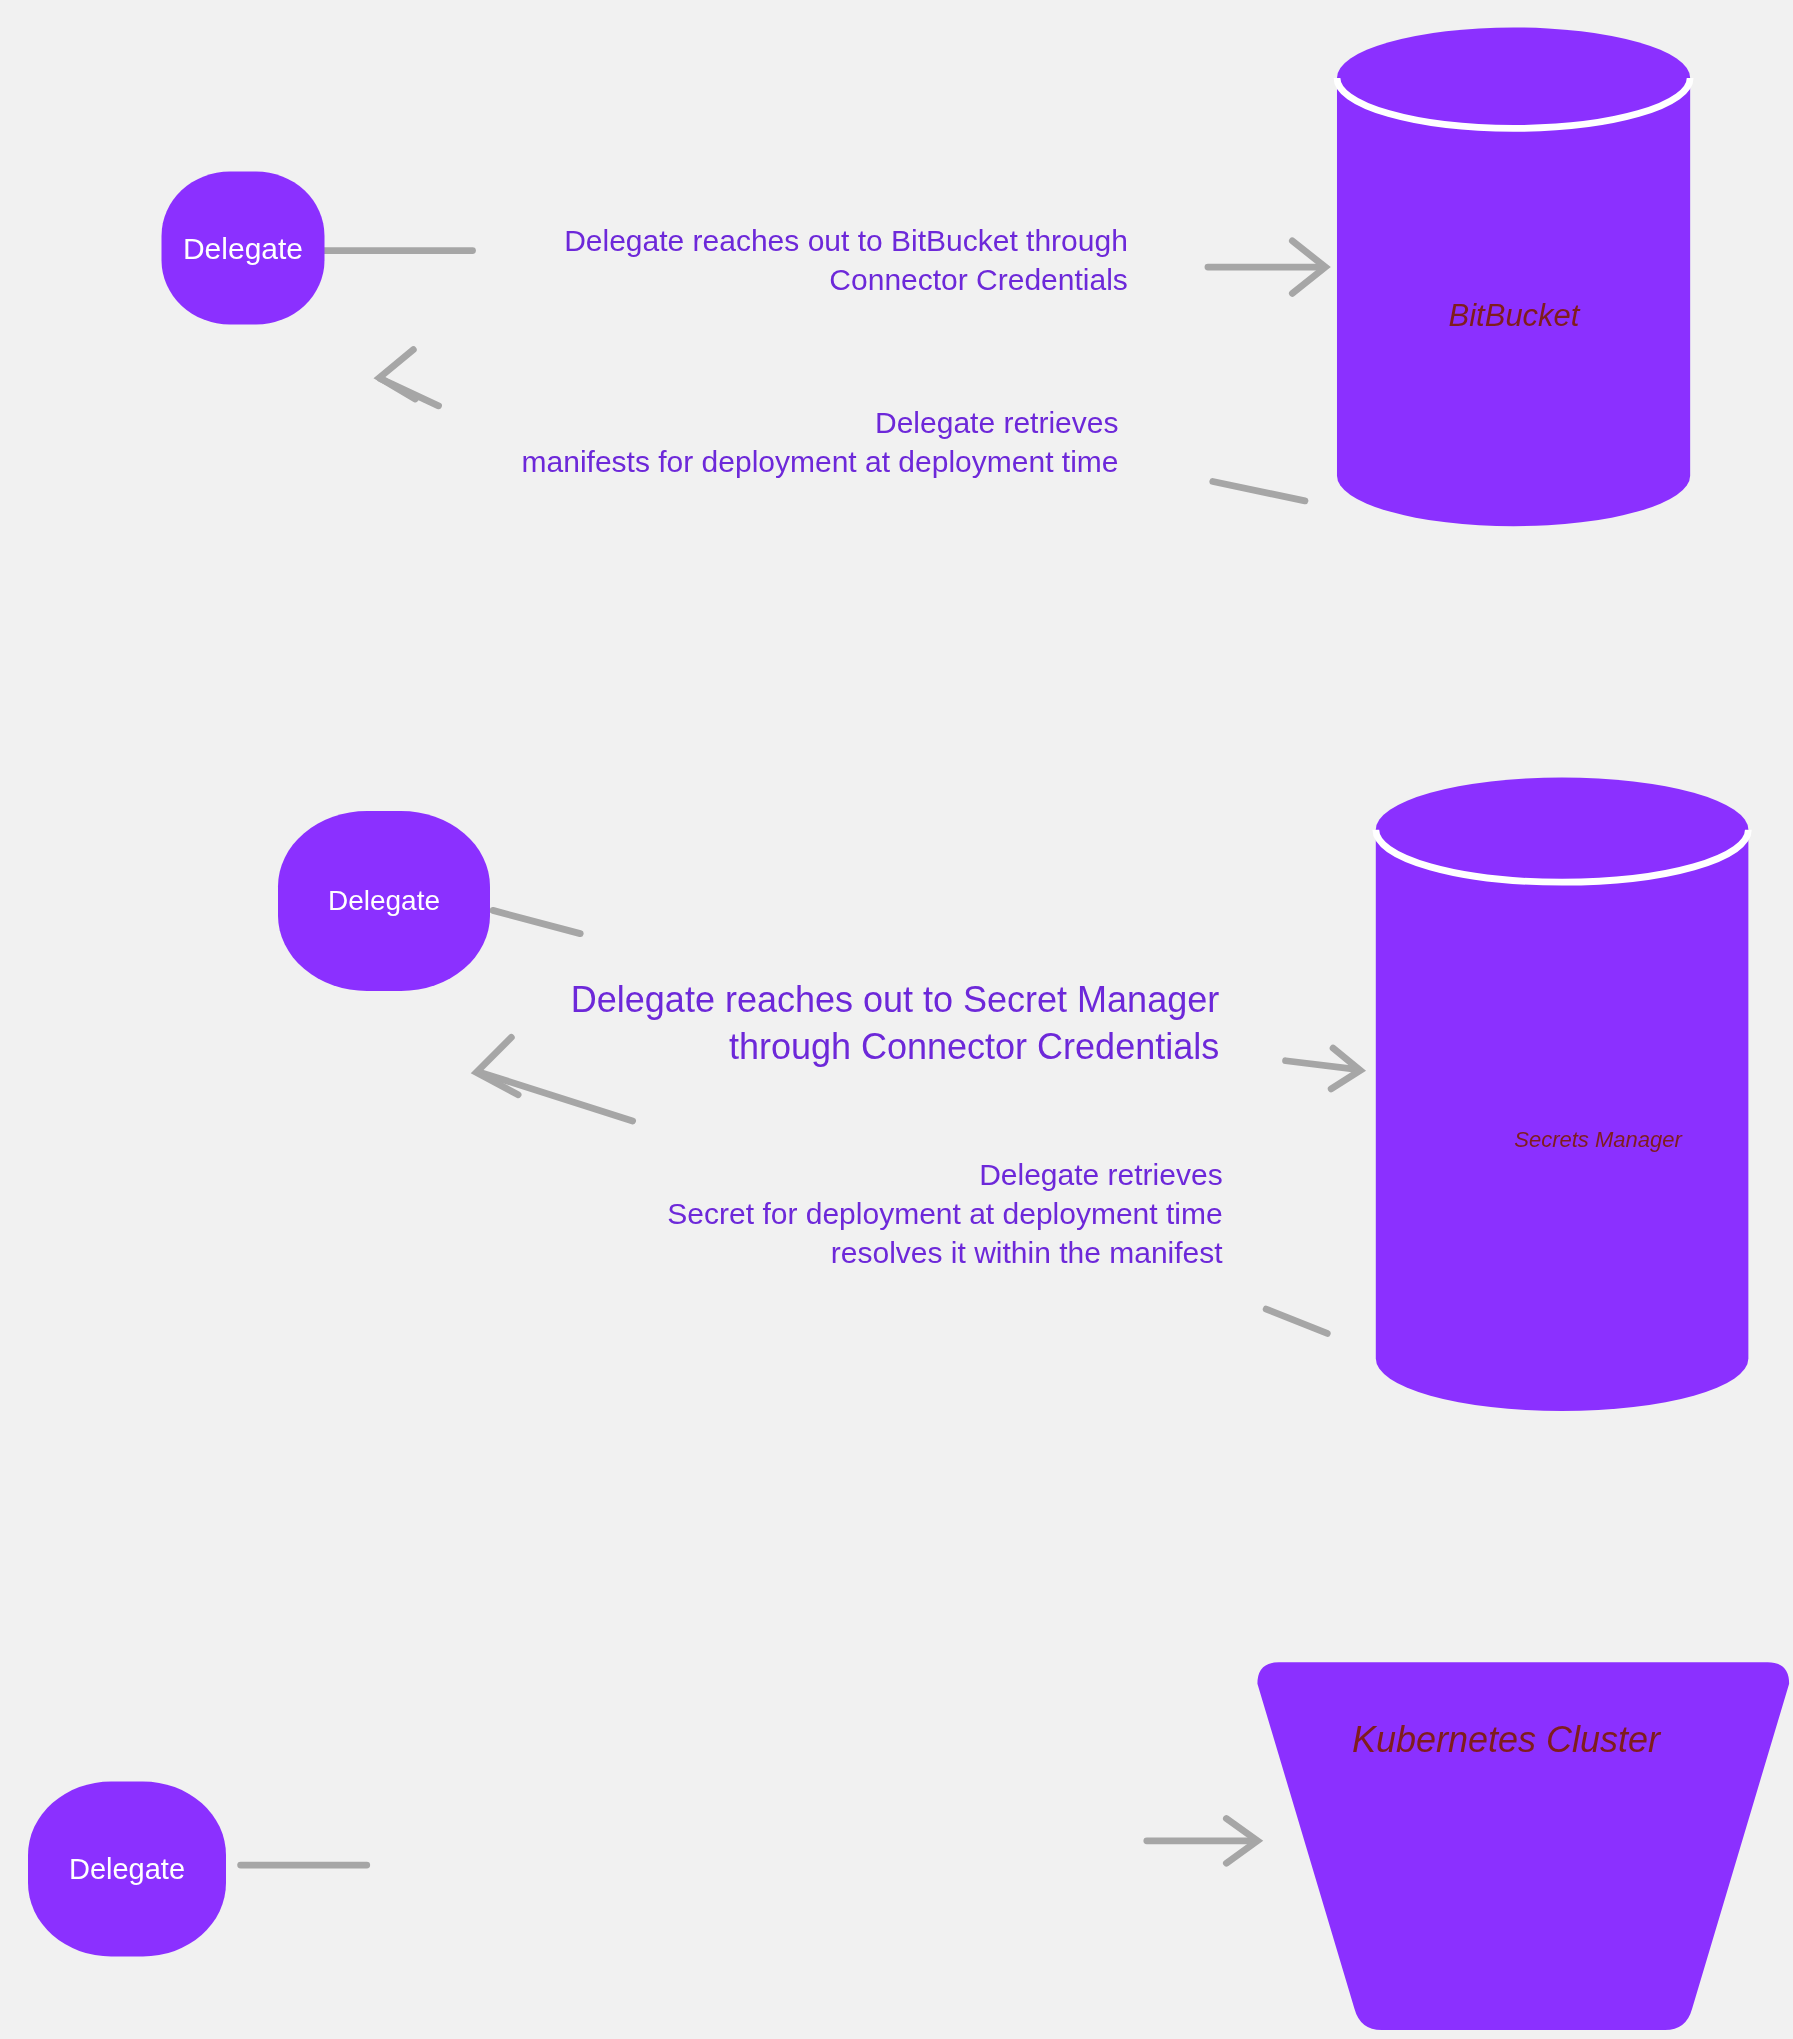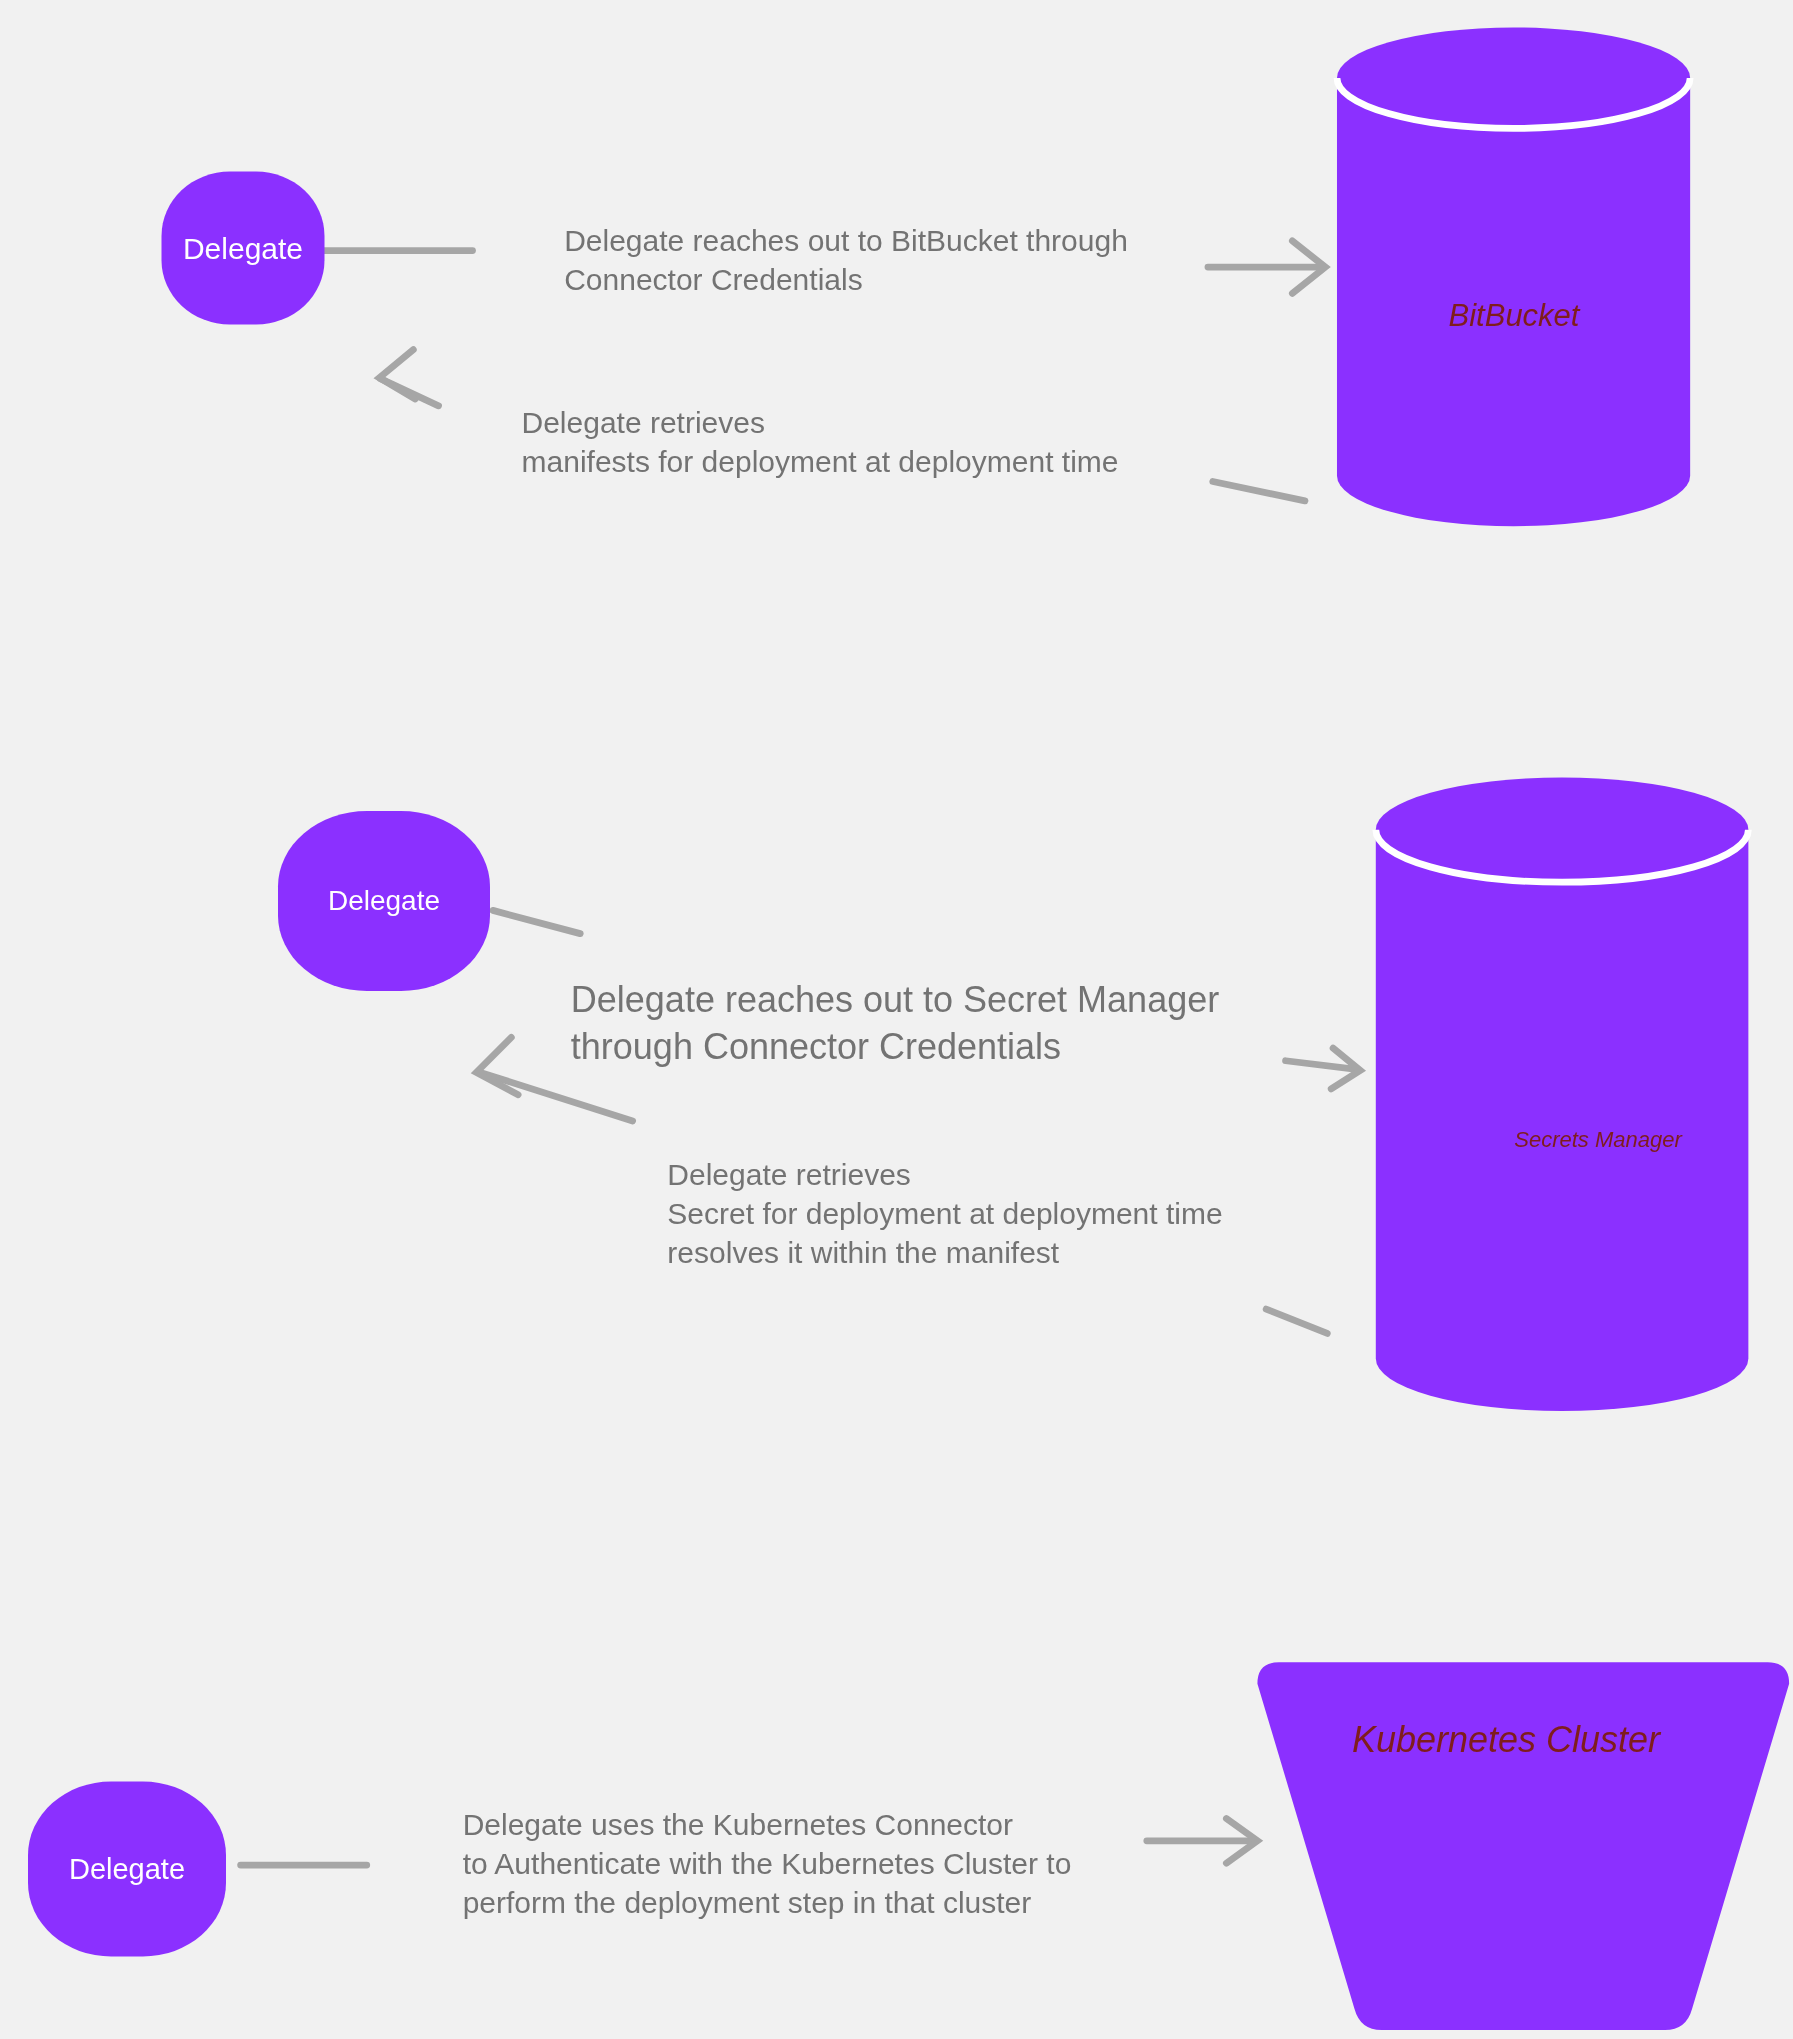--- a/index.html
+++ b/index.html
@@ -33,23 +33,23 @@
     color: #7f1d1d;
     font-family: "Liberation Sans", sans-serif;
     text-align: center;
     white-space: nowrap;
     transform: translate(-50%, -50%);
     pointer-events: none;
     font-style: italic;
   }
   .edge-label {
     position: absolute;
-    color: #737373;
+    color: #6d28d9;
     font-family: "Liberation Sans", sans-serif;
-    text-align: left;
+    text-align: right;
     line-height: 1.30;
     transform: translate(-50%, -50%);
     white-space: pre-line;
   }
   
   .delegate-node {
     position: absolute;
     background: #8B30FF;
     border-radius: 42%;
     transform: translate(-50%, -50%);
@@ -152,18 +152,15 @@
   <div class="edge-label" style="left:820px; top:442px; font-size:30px;">Delegate retrieves
 manifests for deployment at deployment time</div>
 
   <div class="edge-label" style="left:895px; top:1024px; font-size:36px;">Delegate reaches out to Secret Manager
 through Connector Credentials</div>
 
   <div class="edge-label" style="left:945px; top:1213px; font-size:30px;">Delegate retrieves
 Secret for deployment at deployment time
 resolves it within the manifest</div>
 
-  <div class="edge-label" style="left:767px; top:1863px; font-size:30px;">Delegate uses the Kubernetes Connector
-to Authenticate with the Kubernetes Cluster to
-perform the deployment step in that cluster</div>
 
 </div>
 
 
 </body></html>

